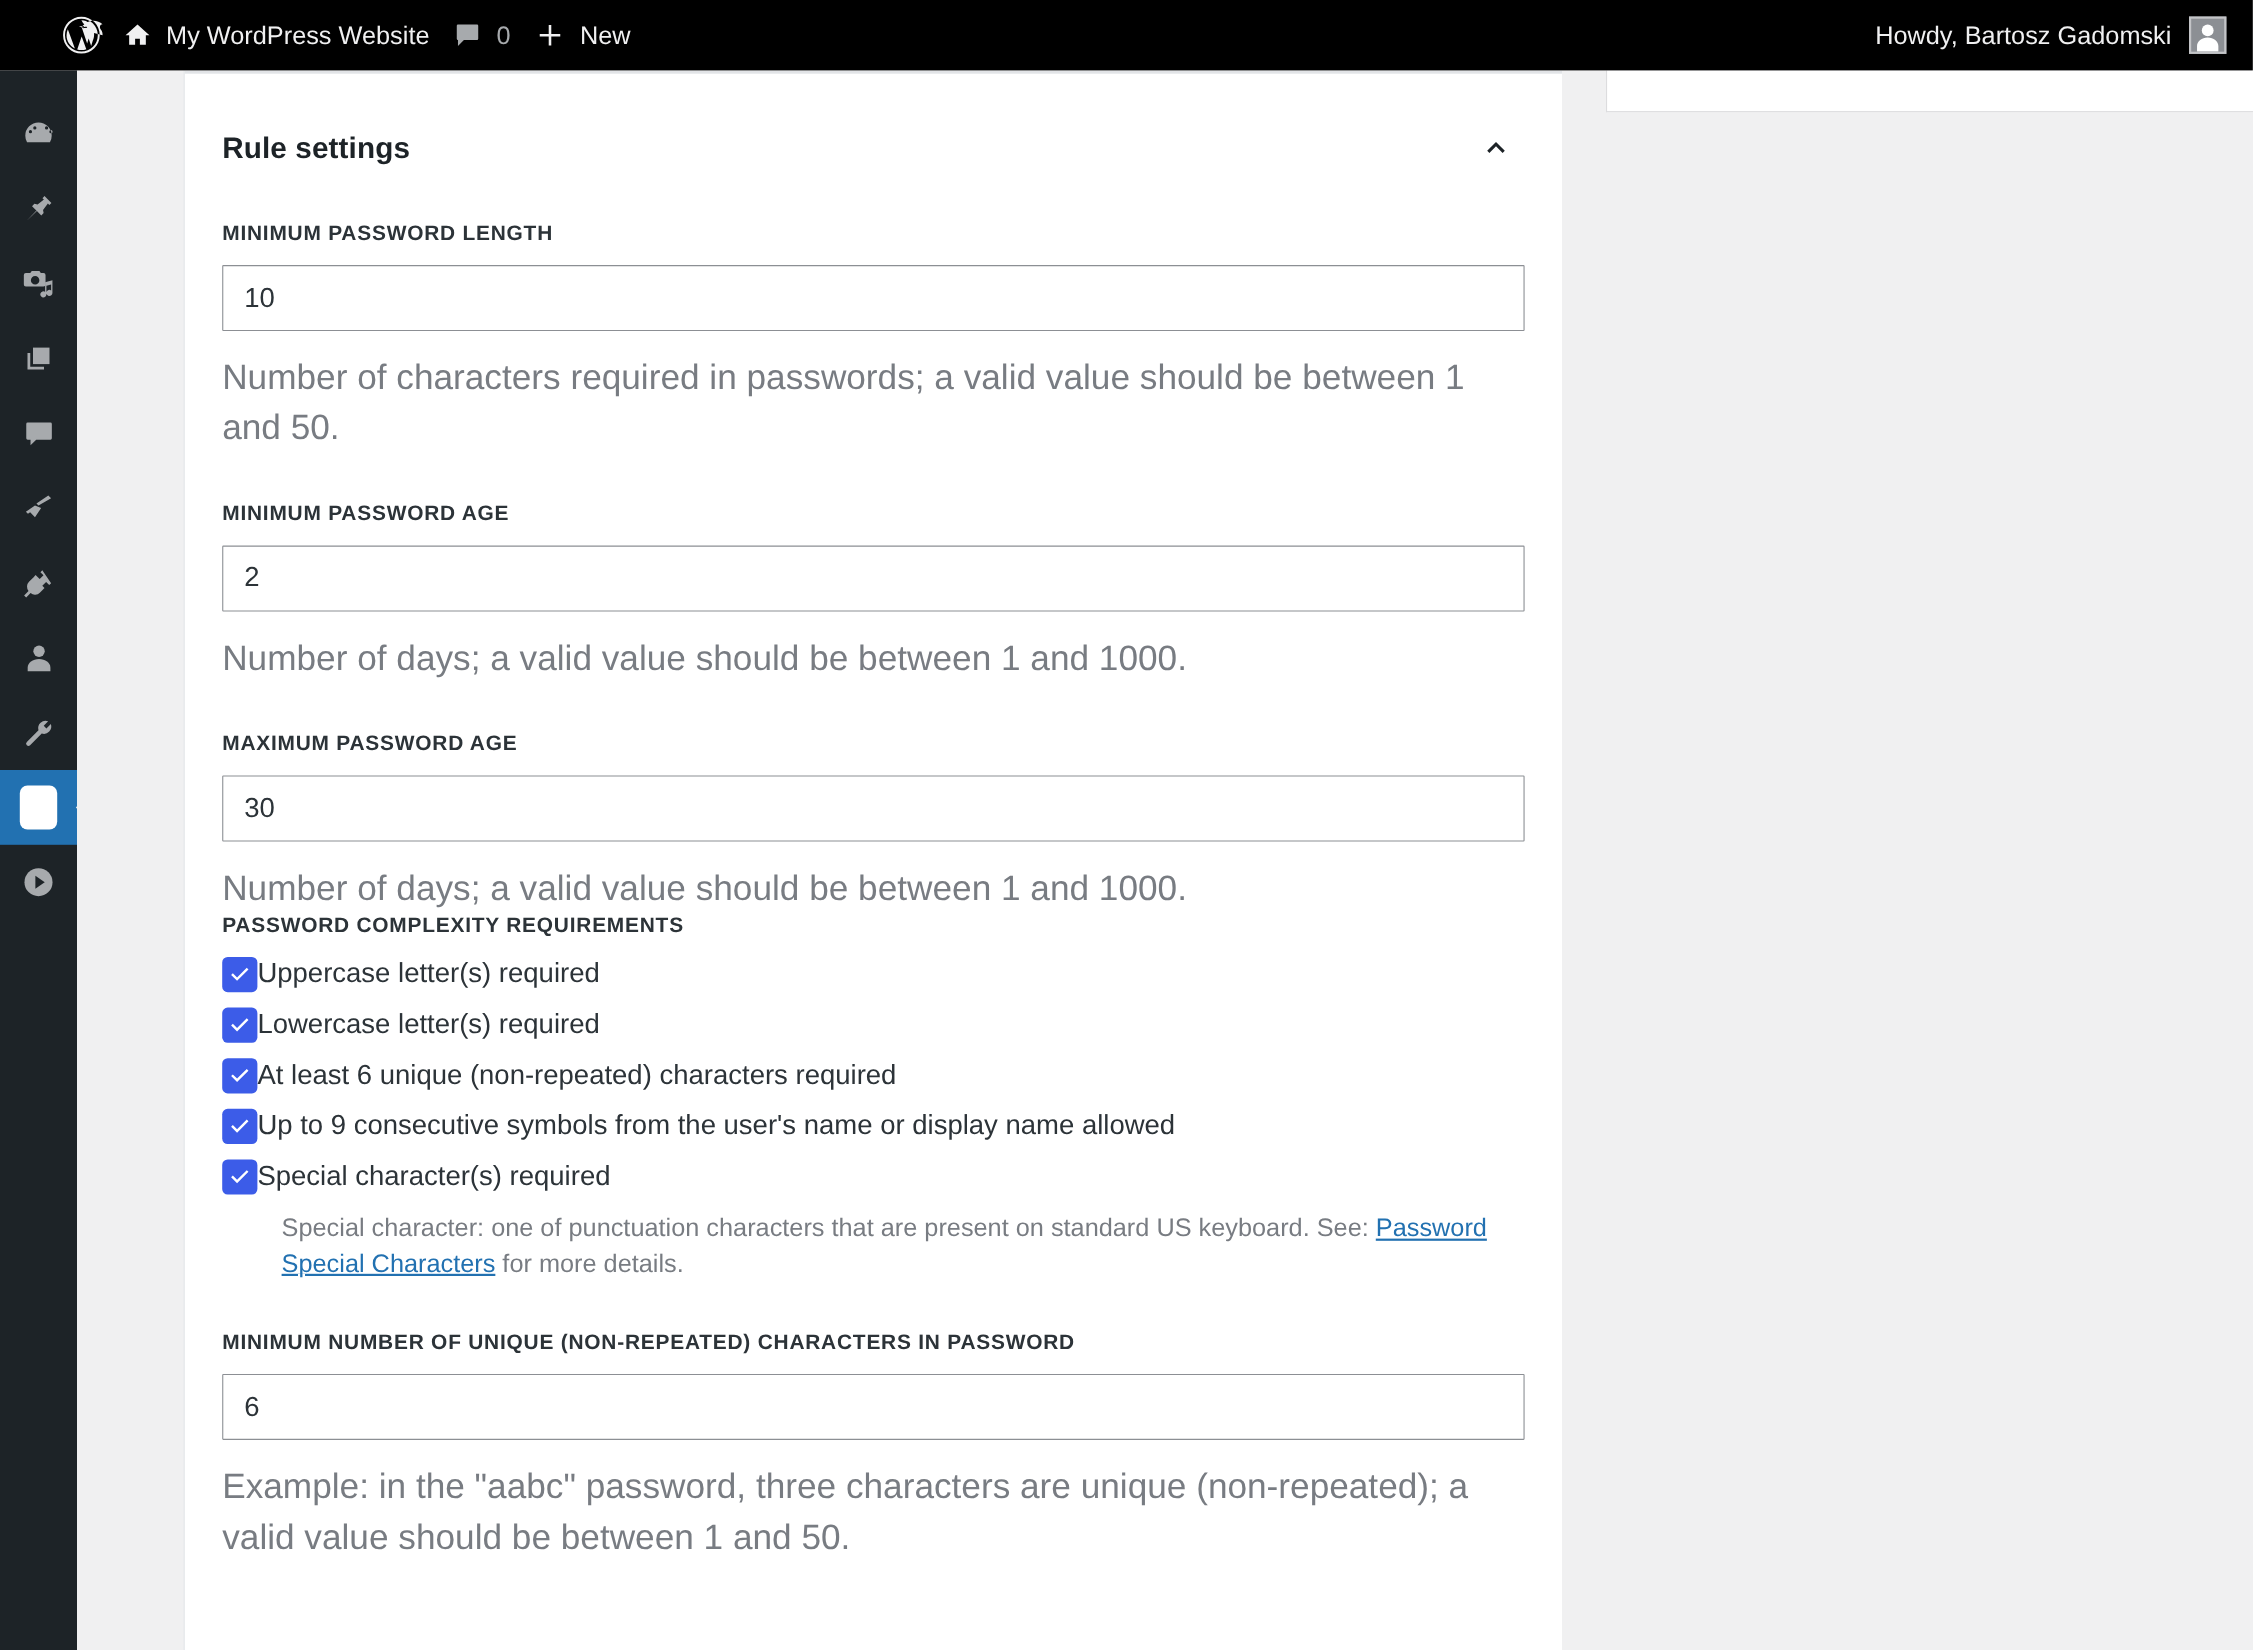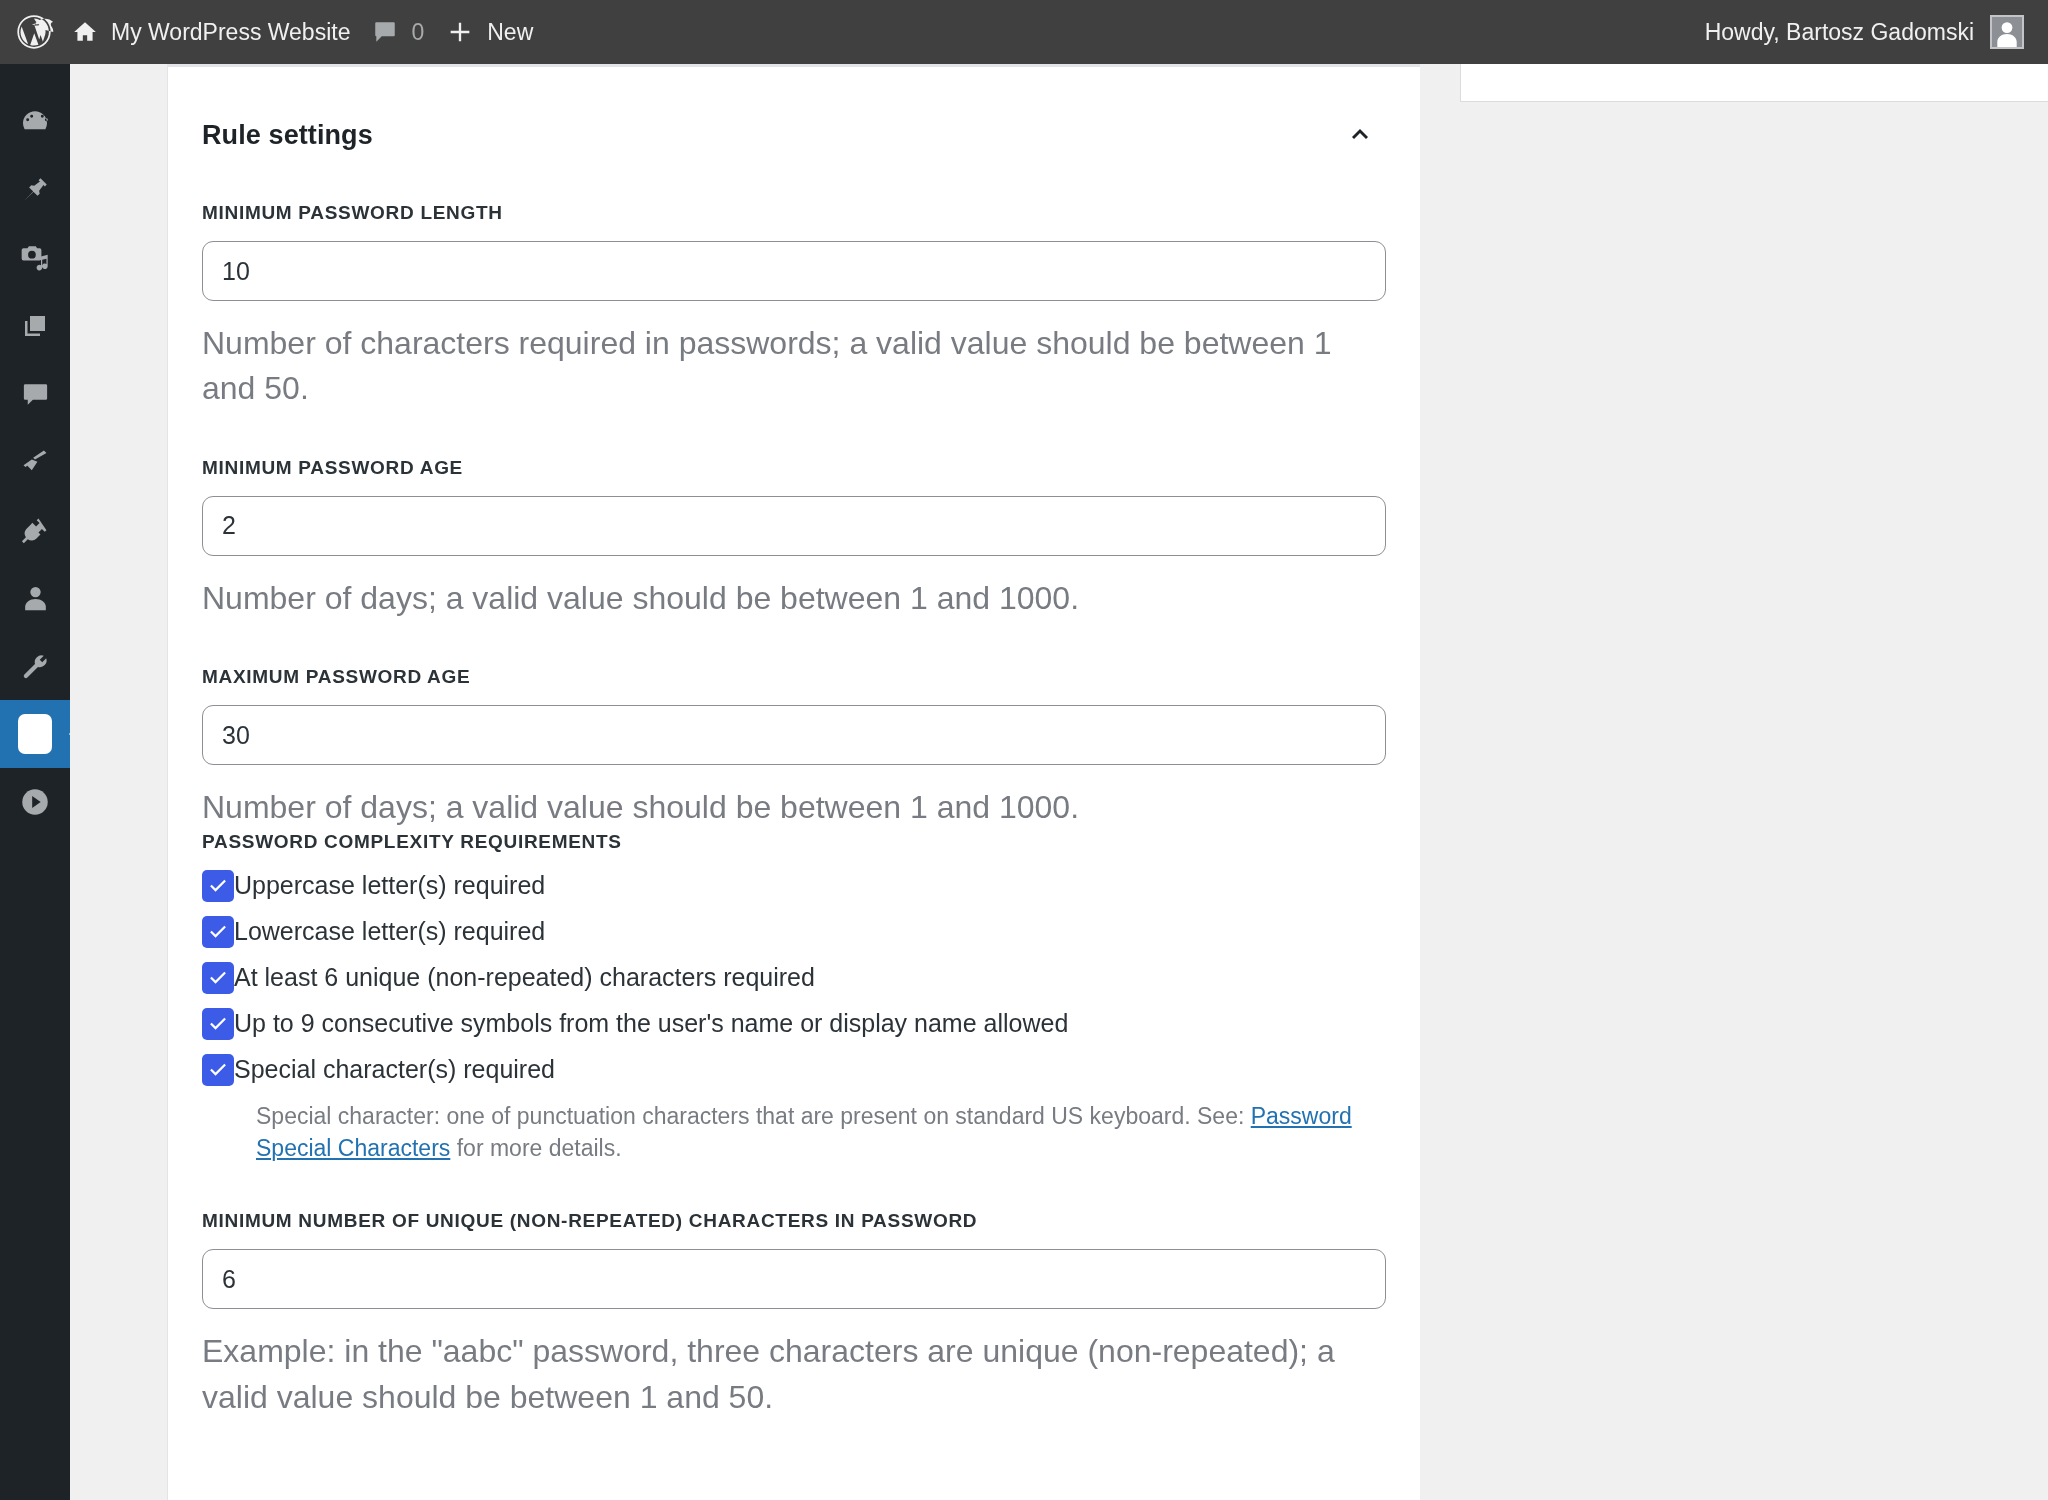--- a/index.html
+++ b/index.html
@@ -11,24 +11,25 @@
     background: #f0f0f1;
     font-family: "Liberation Sans", sans-serif;
   }
 
   
   #admin-bar {
     position: absolute;
     top: 0; left: 0;
     width: 2048px;
     height: 64px;
-    background: #404040;
+    background: #000000;
     display: flex;
     align-items: center;
     z-index: 50;
+    padding-left: 40px;
   }
   .ab-item {
     display: flex;
     align-items: center;
     height: 64px;
     color: #f0f0f1;
     font-size: 23px;
     white-space: nowrap;
   }
   #ab-wp-logo { padding: 0 18px 0 14px; }
@@ -143,21 +144,21 @@
     letter-spacing: 0.7px;
     color: #2c3338;
     text-transform: uppercase;
     display: block;
   }
   .text-input {
     margin-top: 17px;
     width: 1184px;
     height: 60px;
     border: 1px solid #8c8f94;
-    border-radius: 11px;
+    border-radius: 1px;
     background: #ffffff;
     font-family: "Liberation Sans", sans-serif;
     font-size: 25px;
     color: #2c3338;
     padding: 0 19px;
     display: flex;
     align-items: center;
   }
   .field-desc {
     margin-top: 20px;

